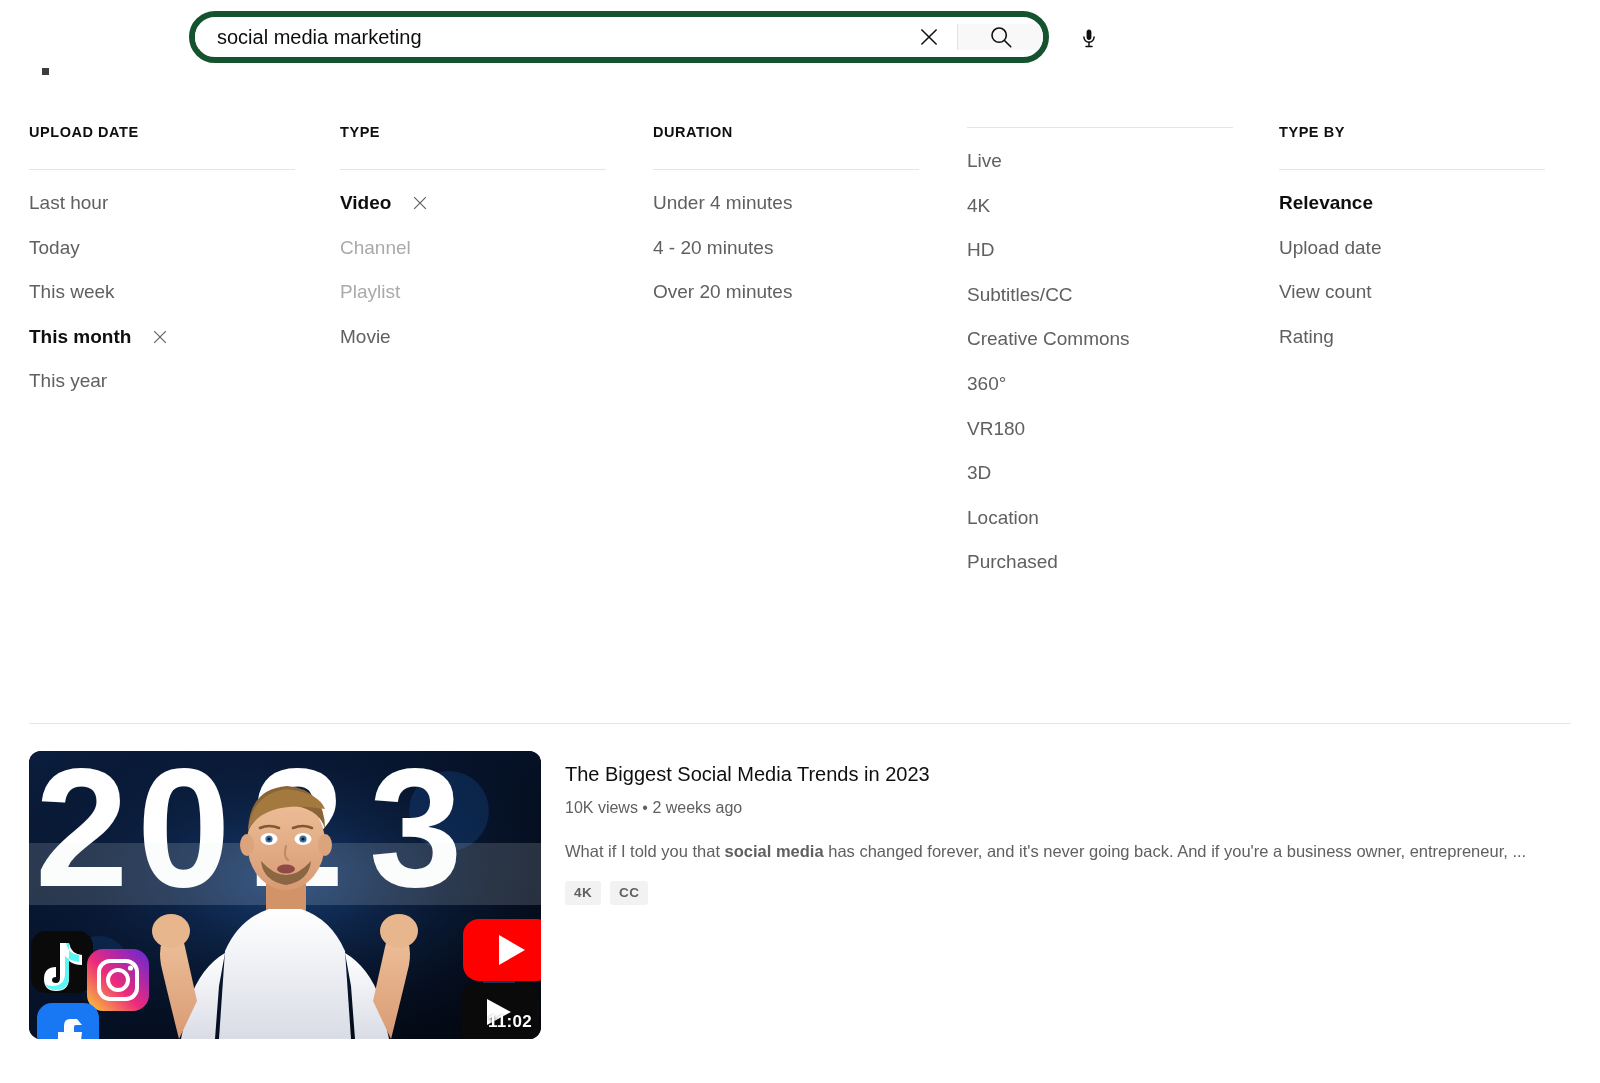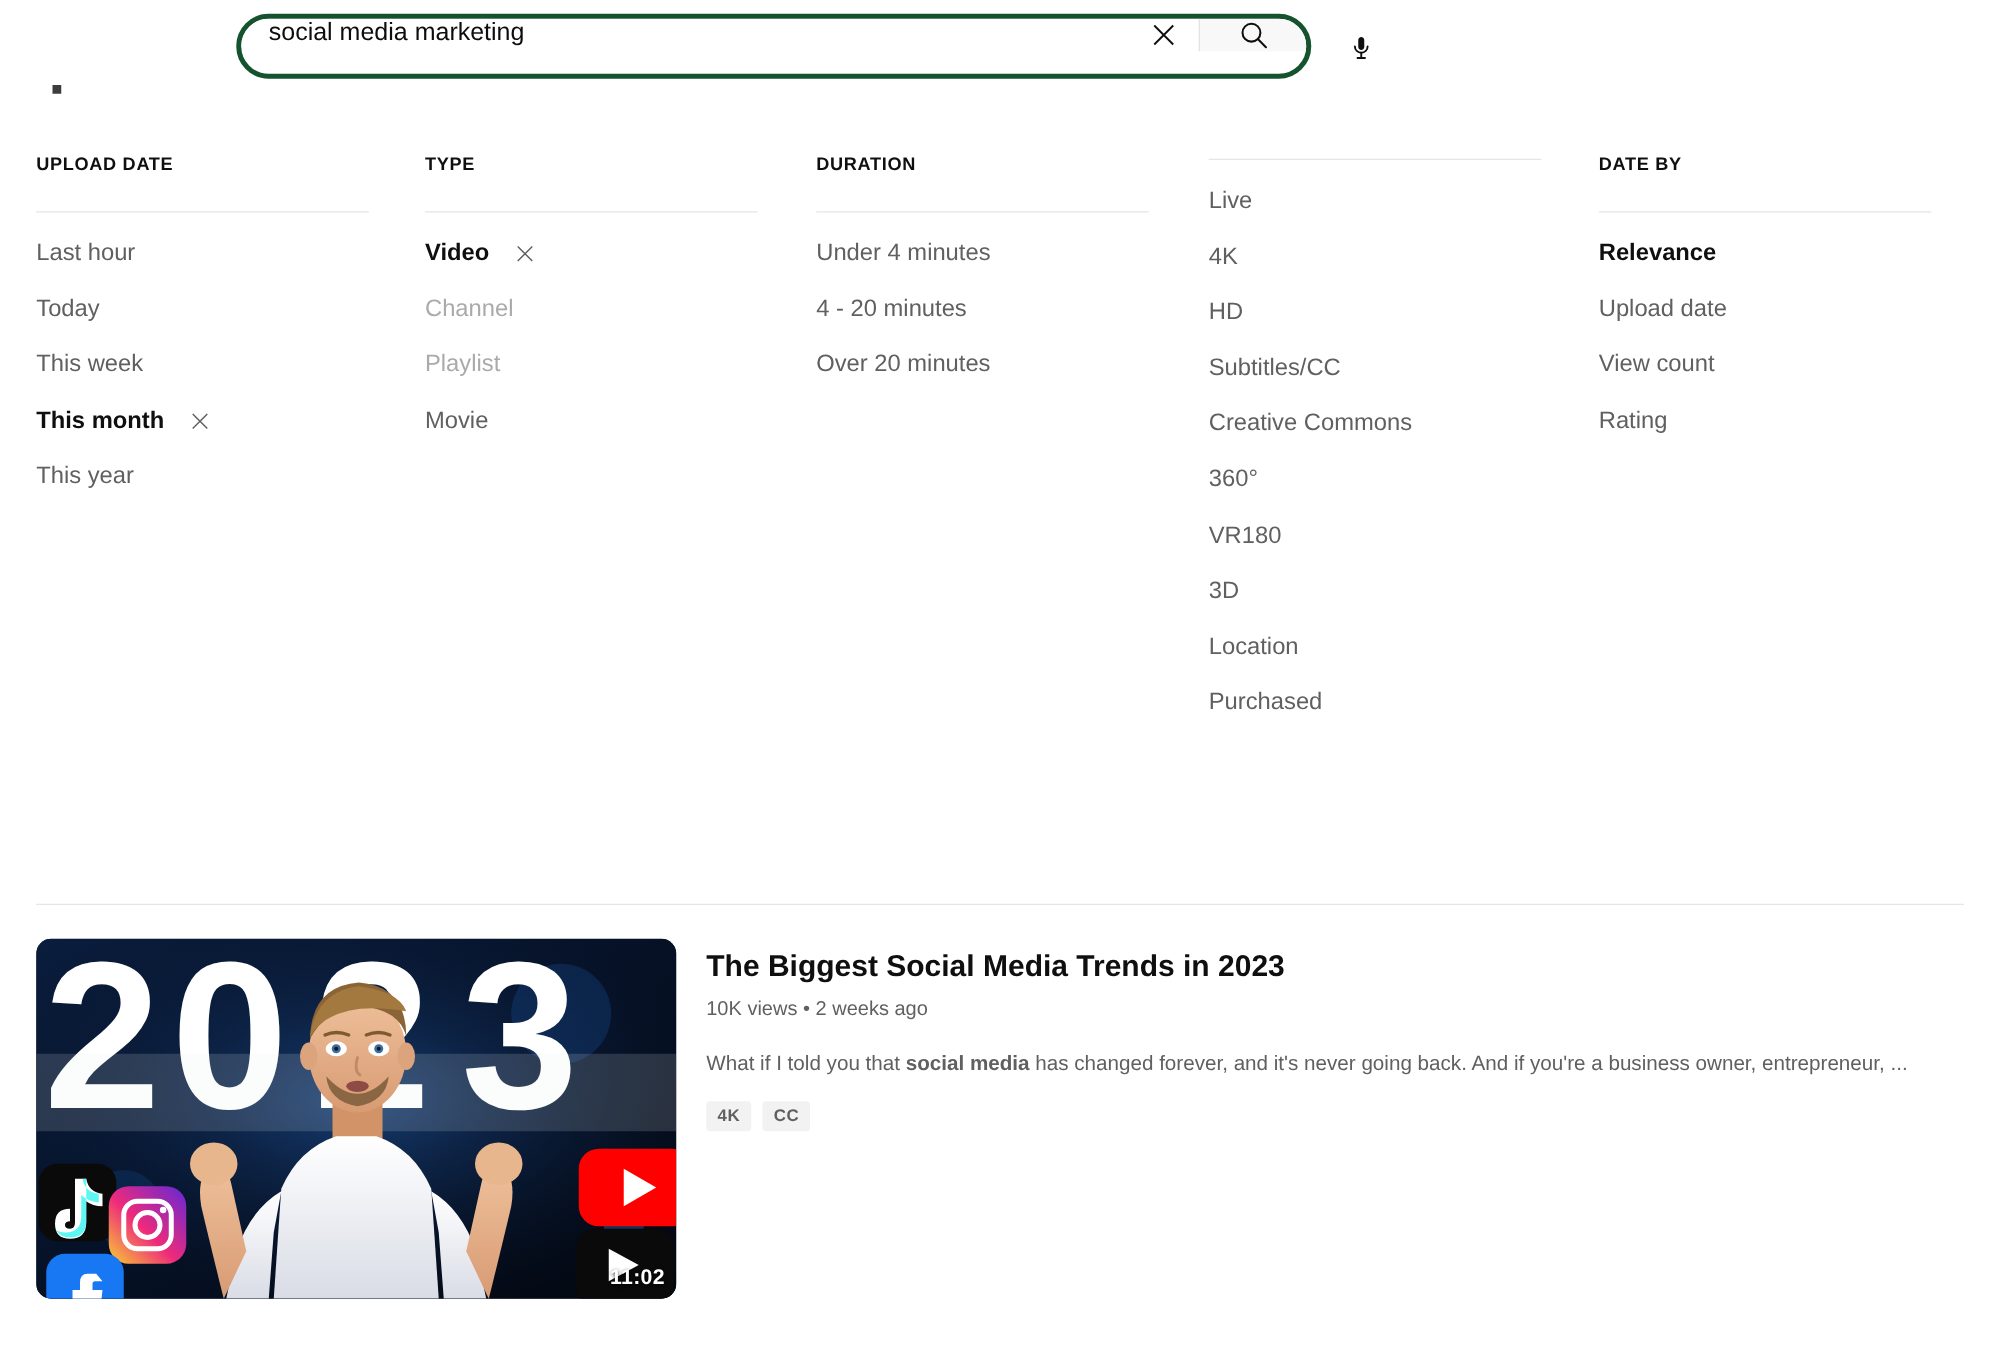--- a/index.html
+++ b/index.html
@@ -17,22 +17,22 @@
     left: 0; top: 0;
     width: 1600px; height: 75px;
     display: flex;
     align-items: center;
   }
   .searchbox {
     position: absolute;
     left: 189px; top: 11px;
     width: 860px; height: 52px;
     display: flex;
-    align-items: flex-start;
-    border: 4px solid #14532d;
+    align-items: center;
+    border: 6px solid #14532d;
     border-radius: 26px;
     background: #ffffff;
     overflow: hidden;
   }
   .search-input-wrap {
     flex: 1;
     display: flex;
     align-items: center;
     padding-left: 22px;
     padding-right: 4px;
@@ -179,24 +179,24 @@
     z-index: 5;
   }
 
   .info {
     padding-left: 24px;
     padding-top: 6px;
     flex: 1;
     min-width: 0;
   }
   .vid-title {
-    font-size: 24px;
+    font-size: 20px;
     color: #0f0f0f;
     line-height: 34px;
-    font-weight: bold;
+    font-weight: normal;
     cursor: pointer;
   }
   .vid-meta {
     margin-top: 8px;
     font-size: 16px;
     color: #606060;
   }
   .channel-row {
     margin-top: 26px;
     display: flex;
@@ -373,21 +373,21 @@
         </div>
         <div class="filter-item">
           <span>Location</span>
         </div>
         <div class="filter-item">
           <span>Purchased</span>
         </div>
       </div>
     </div>
     <div class="filter-col col-4">
-      <div class="col-title">DATE BY</div>
+      <div class="col-title">TYPE BY</div>
       <div class="col-rule"></div>
       <div class="col-items">
         <div class="filter-item selected">
           <span>Relevance</span>
         </div>
         <div class="filter-item">
           <span>Upload date</span>
         </div>
         <div class="filter-item">
           <span>View count</span>

